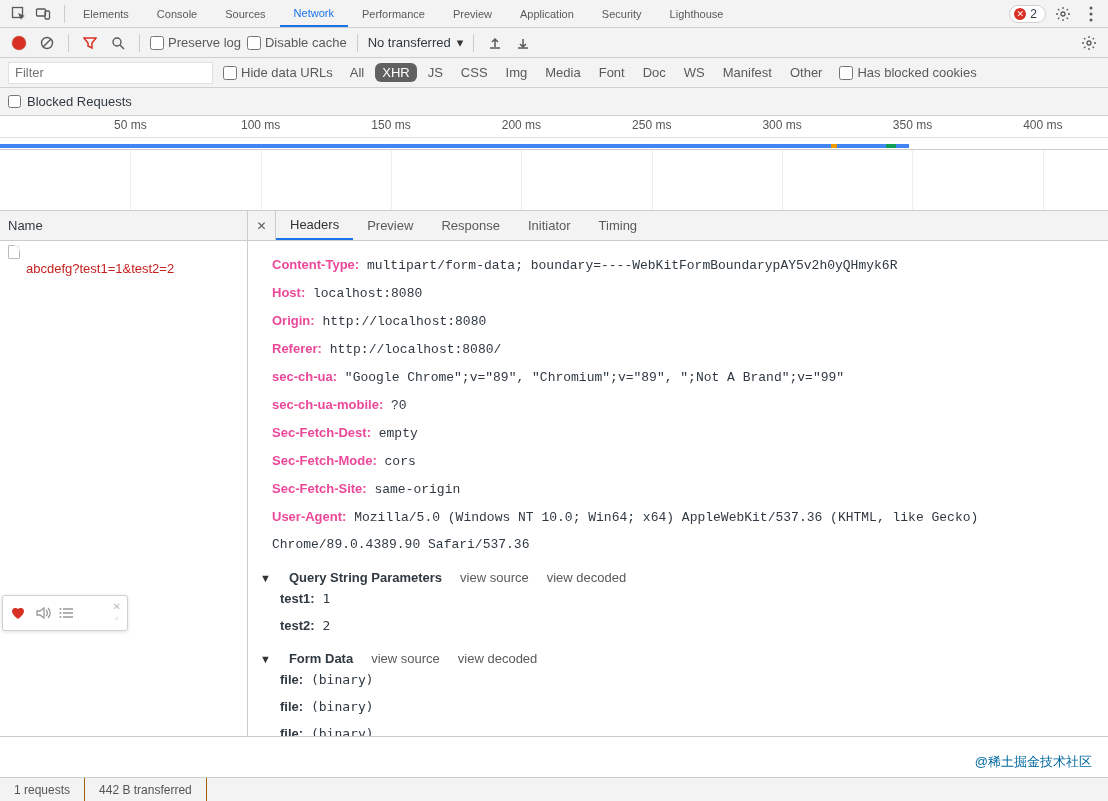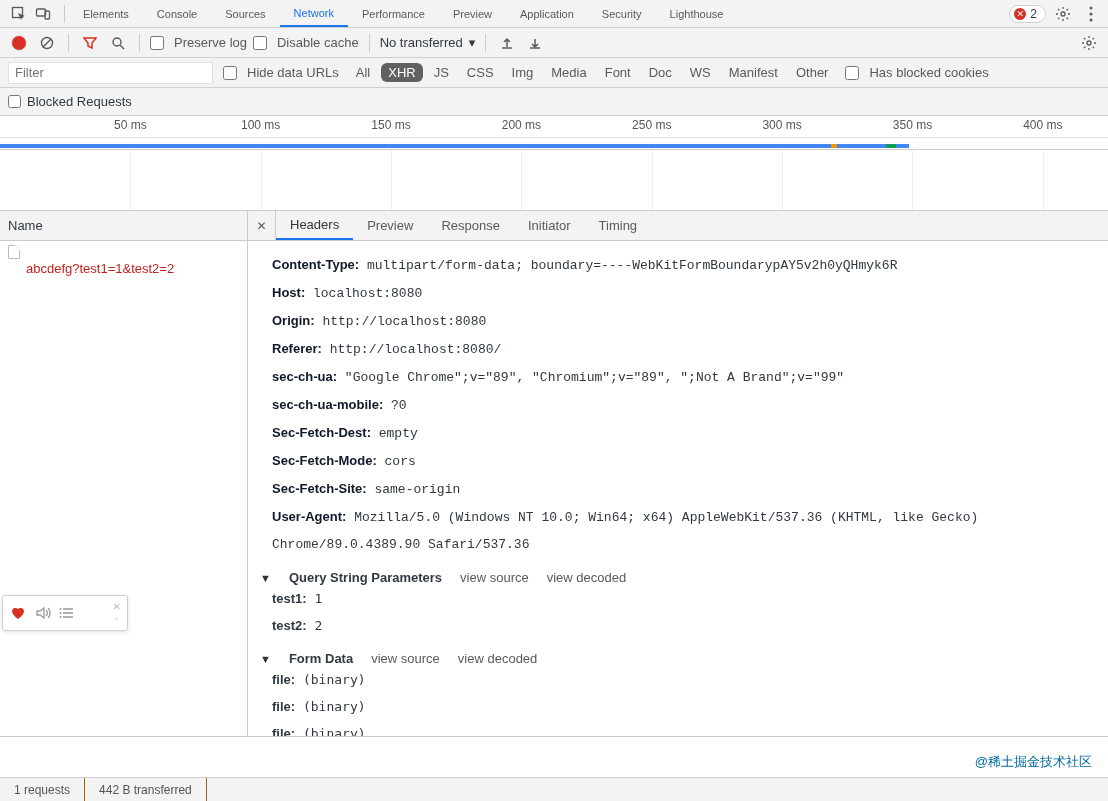--- a/index.html
+++ b/index.html
@@ -10,21 +10,21 @@
 .tabs { display: flex; height: 100%; position: relative; }
 .tab { padding: 0 14px; height: 100%; display: flex; align-items: center; color: #5a5a5a; cursor: pointer; font-size: 11px; }
 .tab.active { color: #1a73e8; border-bottom: 2px solid #1a73e8; }
 .sep { width: 1px; height: 18px; background: #ccc; margin: 0 4px; }
 .topbar .right { margin-left: auto; display: flex; align-items: center; gap: 6px; padding-right: 4px; }
 .err-badge { display: flex; align-items: center; border: 1px solid #d0d0d0; border-radius: 10px; padding: 1px 8px 1px 4px; gap: 4px; font-size: 12px; background:#fff; }
 .err-dot { width: 12px; height: 12px; border-radius: 50%; background: #d93025; color: #fff; display: flex; align-items: center; justify-content: center; font-size: 9px; }
 .toolbar { height: 30px; border-bottom: 1px solid #d0d0d0; display: flex; align-items: center; gap: 6px; padding: 0 8px; background: #f3f3f3; }
 .record-dot { width: 14px; height: 14px; border-radius: 50%; background: #d93025; box-shadow: 0 0 0 1px rgba(0,0,0,0.06); }
 .funnel { color: #d93025; }
-.chk { display: flex; align-items: center; gap: 10px; color: #5a5a5a; font-size: 13px; }
+.chk { display: flex; align-items: center; gap: 4px; color: #5a5a5a; font-size: 13px; }
 .chk input { width: 14px; height: 14px; }
 .throttle { display: flex; align-items: center; gap: 6px; font-size: 13px; color: #303942; }
 .throttle .arrow { color: #333; }
 .filterbar { height: 30px; display: flex; align-items: center; gap: 10px; padding: 0 8px; border-bottom: 1px solid #d0d0d0; background: #f3f3f3; }
 .filter-input { width: 205px; height: 22px; font-size: 13px; padding: 2px 6px; border: 1px solid #e0e0e0; background: #fff; color: #999; }
 .type-filters { display: flex; gap: 4px; align-items: center; }
 .type-chip { padding: 2px 7px; font-size: 13px; color: #5a5a5a; border-radius: 6px; cursor: pointer; }
 .type-chip.active { background: #616161; color: #fff; }
 .blockedbar { height: 28px; display: flex; align-items: center; padding: 0 8px; border-bottom: 1px solid #d0d0d0; background: #f3f3f3; gap: 6px; font-size: 13px; }
 .timeline { border-bottom: 1px solid #ccc; background: #fff; }
@@ -47,26 +47,26 @@
 .reqrow .doc-icon:after { content: ""; position: absolute; right: -1px; top: -1px; border: 3px solid transparent; border-top-color: #f3f3f3; border-right-color: #f3f3f3; }
 .reqrow .url { color: #c5221f; margin-top: 32px; }
 .detail { flex: 1; display: flex; flex-direction: column; border-left: 1px solid #ccc; margin-left: -1px; overflow:hidden; }
 .dtabs { height: 30px; border-bottom: 1px solid #ccc; display: flex; align-items: center; background: #f3f3f3; }
 .dtabs .close { width: 28px; text-align: center; color: #5a5a5a; cursor: pointer; border-right: 1px solid #ccc; height: 100%; display: flex; align-items: center; justify-content: center; }
 .dtab { padding: 0 14px; height: 100%; display: flex; align-items: center; color: #5a5a5a; font-size: 13px; cursor: pointer; }
 .dtab.active { color: #333; border-bottom: 2px solid #1a73e8; }
 .dbody { flex: 1; overflow: auto; padding: 10px 0 10px 24px; position: relative; font-size: 13px; }
 .dbody::-webkit-scrollbar{width:12px}.dbody::-webkit-scrollbar-thumb{background:#c0c0c0;border-radius:6px;border:3px solid #fff}
 .hline { line-height: 27px; font-family: Consolas, "Courier New", monospace; }
-.hline b { font-family: "Segoe UI", Arial, sans-serif; font-weight: 700; color: #0f172a; }
+.hline b { font-family: "Segoe UI", Arial, sans-serif; font-weight: 700; color: #ec4899; }
 .hsec { margin-top: 12px; display: flex; align-items: center; gap: 18px; padding-left: 0; margin-left: -12px; font-family: "Segoe UI", Arial, sans-serif; }
 .hsec .tri { color: #333; font-size: 11px; cursor: pointer; }
 .hsec .title { font-weight: 700; font-size: 13px; }
 .hsec .link { color: #5a5a5a; cursor: pointer; }
-.kv { margin-left: 0; line-height: 27px; font-family: Consolas, monospace; }
+.kv { margin-left: 8px; line-height: 27px; font-family: Consolas, monospace; }
 .kv b { font-family: "Segoe UI", Arial, sans-serif; font-weight: 700; }
 .statusbar { position: absolute; bottom: 0; left: 0; right: 0; height: 24px; display: flex; align-items: center; font-size: 12px; color: #555; background: #f3f3f3; border-top: 1px solid #ccc; }
 .statusbar .cell { padding: 0 14px; border-right: 1px solid #a16207; height: 100%; display: flex; align-items: center; }
 .floater { position: absolute; left: 2px; bottom: 170px; width: 126px; height: 36px; border: 1px solid #d0d0d0; border-radius: 3px; box-shadow: 0 1px 4px rgba(0,0,0,0.12); background: #fff; display: flex; align-items: center; padding: 0 6px; gap: 8px; }
 .floater .heart { color: #d93025; }
 .floater .squares { margin-left: auto; display: flex; flex-direction: column; gap: 2px; align-items: center; color: #bbb; font-size: 10px; line-height: 1; cursor: pointer; }
 .watermark { position: absolute; right: 16px; bottom: 30px; color: #0369a1; font-size: 13px; }
 svg { display: block; }
 </style>
 </head>

